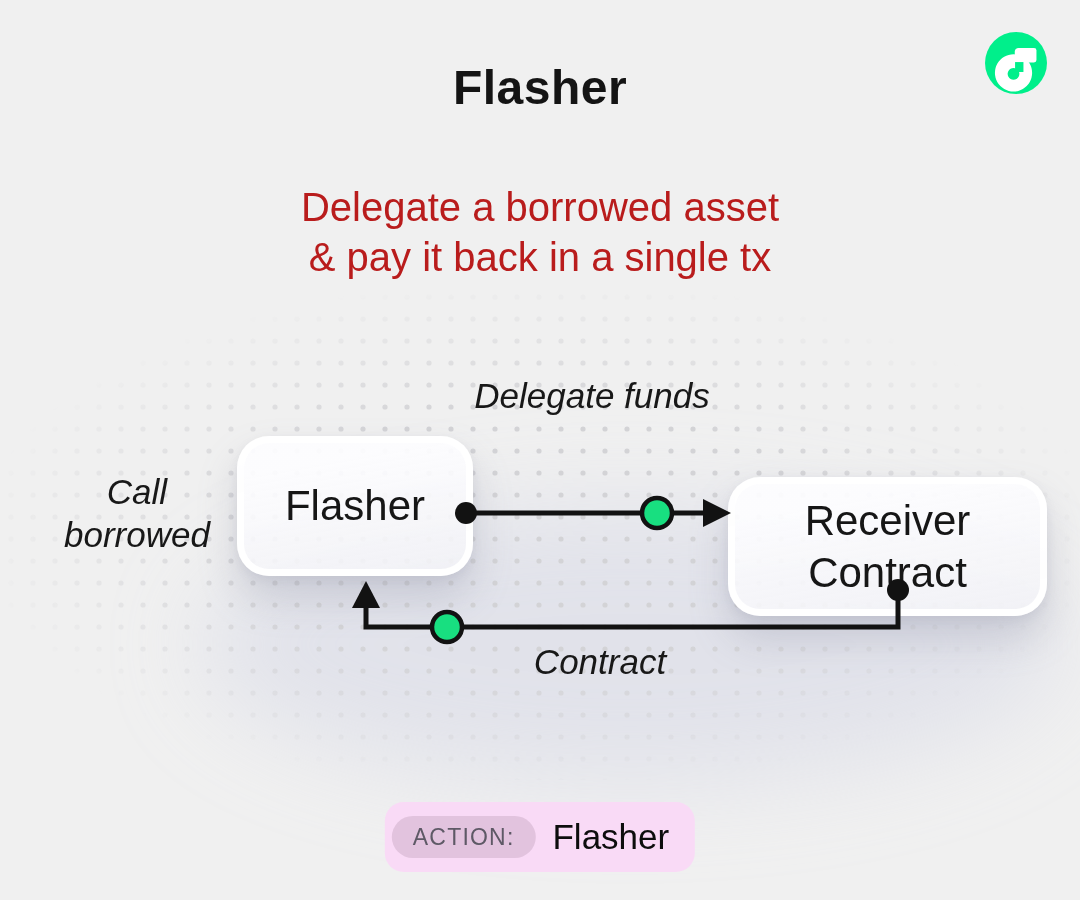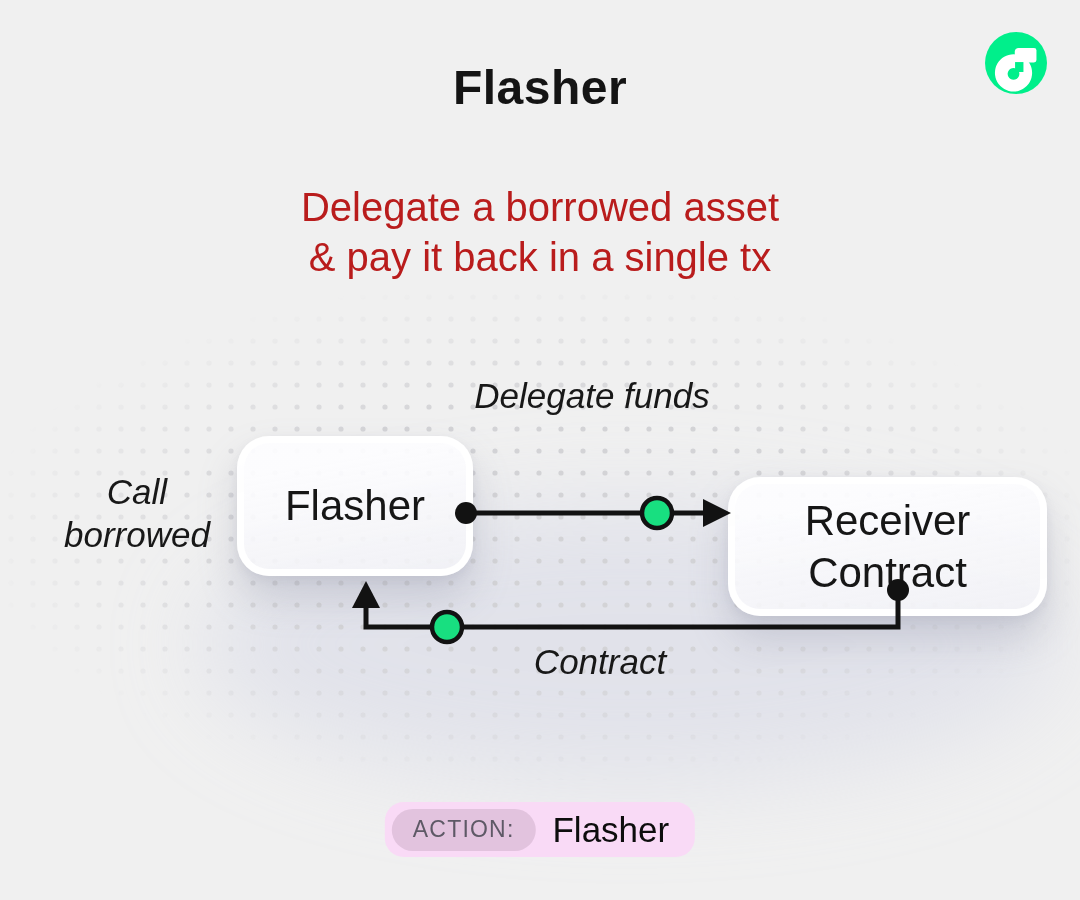--- a/index.html
+++ b/index.html
@@ -30,21 +30,21 @@
   .node-receiver{left:728px;top:444px;width:319px;height:139px;margin-top:33px;}
   .node .node-label{display:block;max-width:95%;}
 
   .edge-label{position:absolute;z-index:4;font-style:italic;font-size:35px;
     line-height:1.23;text-align:center;color:#181818;}
   .lbl-call{left:47px;top:470px;width:180px;}
   .lbl-delegate{left:472px;top:374px;width:240px;}
   .lbl-repayment{left:400px;top:640px;width:400px;}
 
   .action-badge{position:absolute;left:50%;top:802px;transform:translateX(-50%);
-    height:55px;background:var(--badge_bg);border-radius:19px;display:flex;
+    height:70px;background:var(--badge_bg);border-radius:19px;display:flex;
     align-items:center;padding:0 26px 0 7px;z-index:4;}
   .action-pill{display:flex;align-items:center;height:42px;padding:0 21px;
     border-radius:21px;background:var(--pill_bg);color:var(--pill_ink);
     font-size:23px;letter-spacing:1.2px;font-weight:400;}
   .action-value{margin-left:17px;font-size:35px;color:#0d0d0d;}
 </style>
 </head>
 <body>
 
 <div class="canvas">

